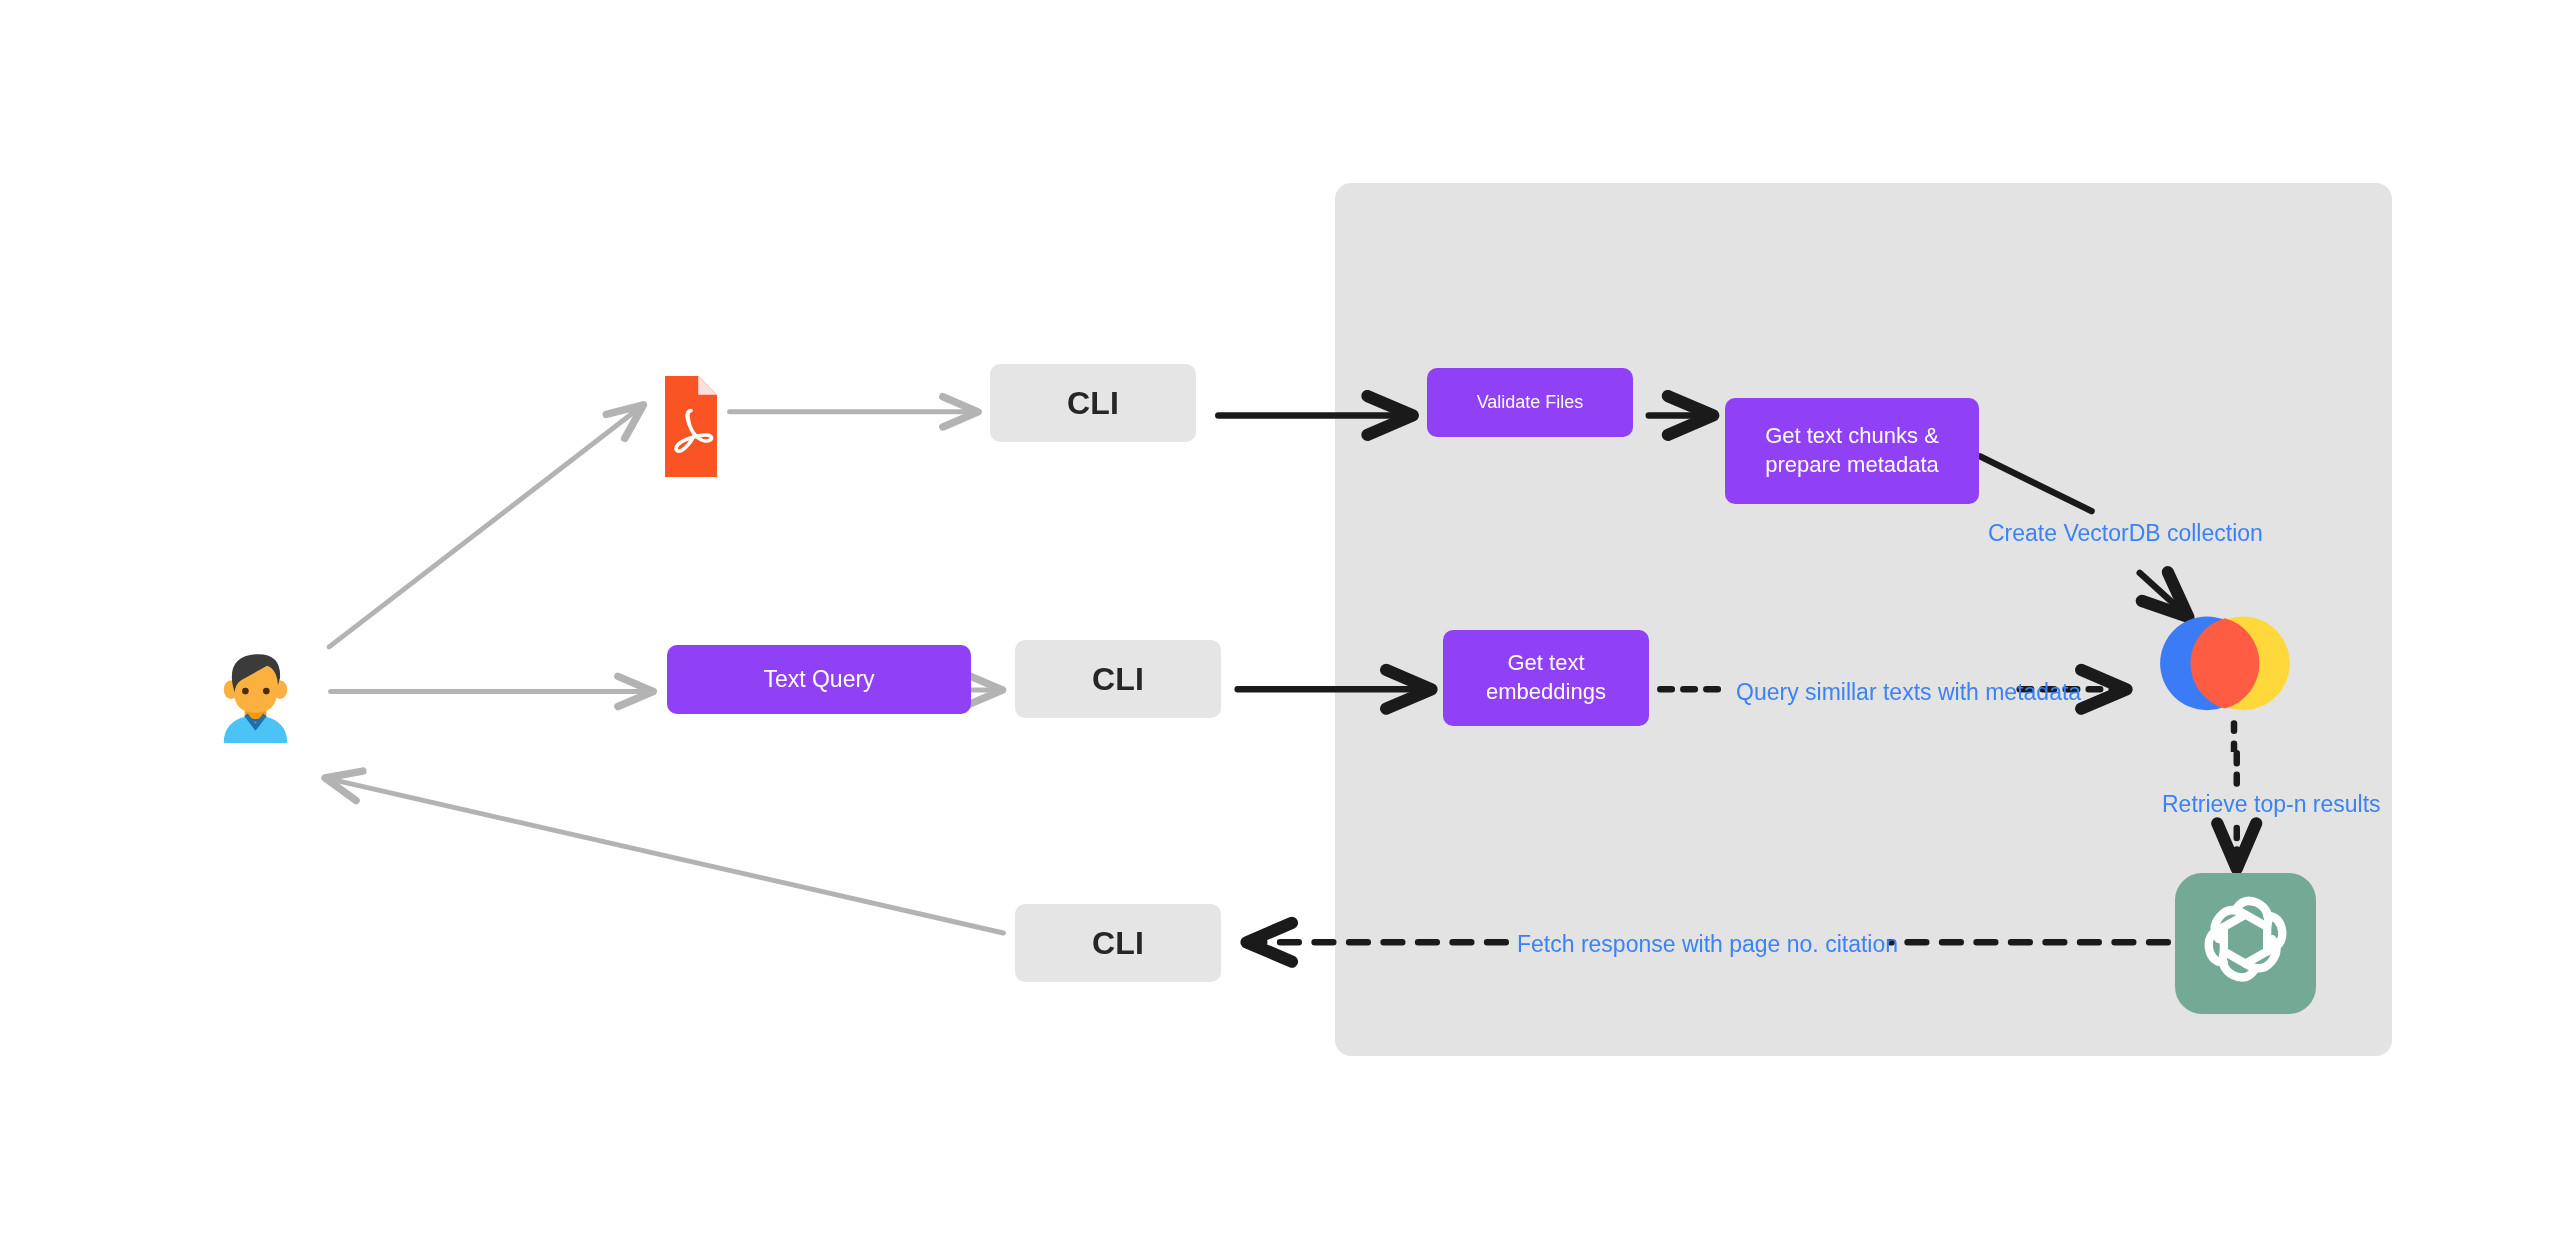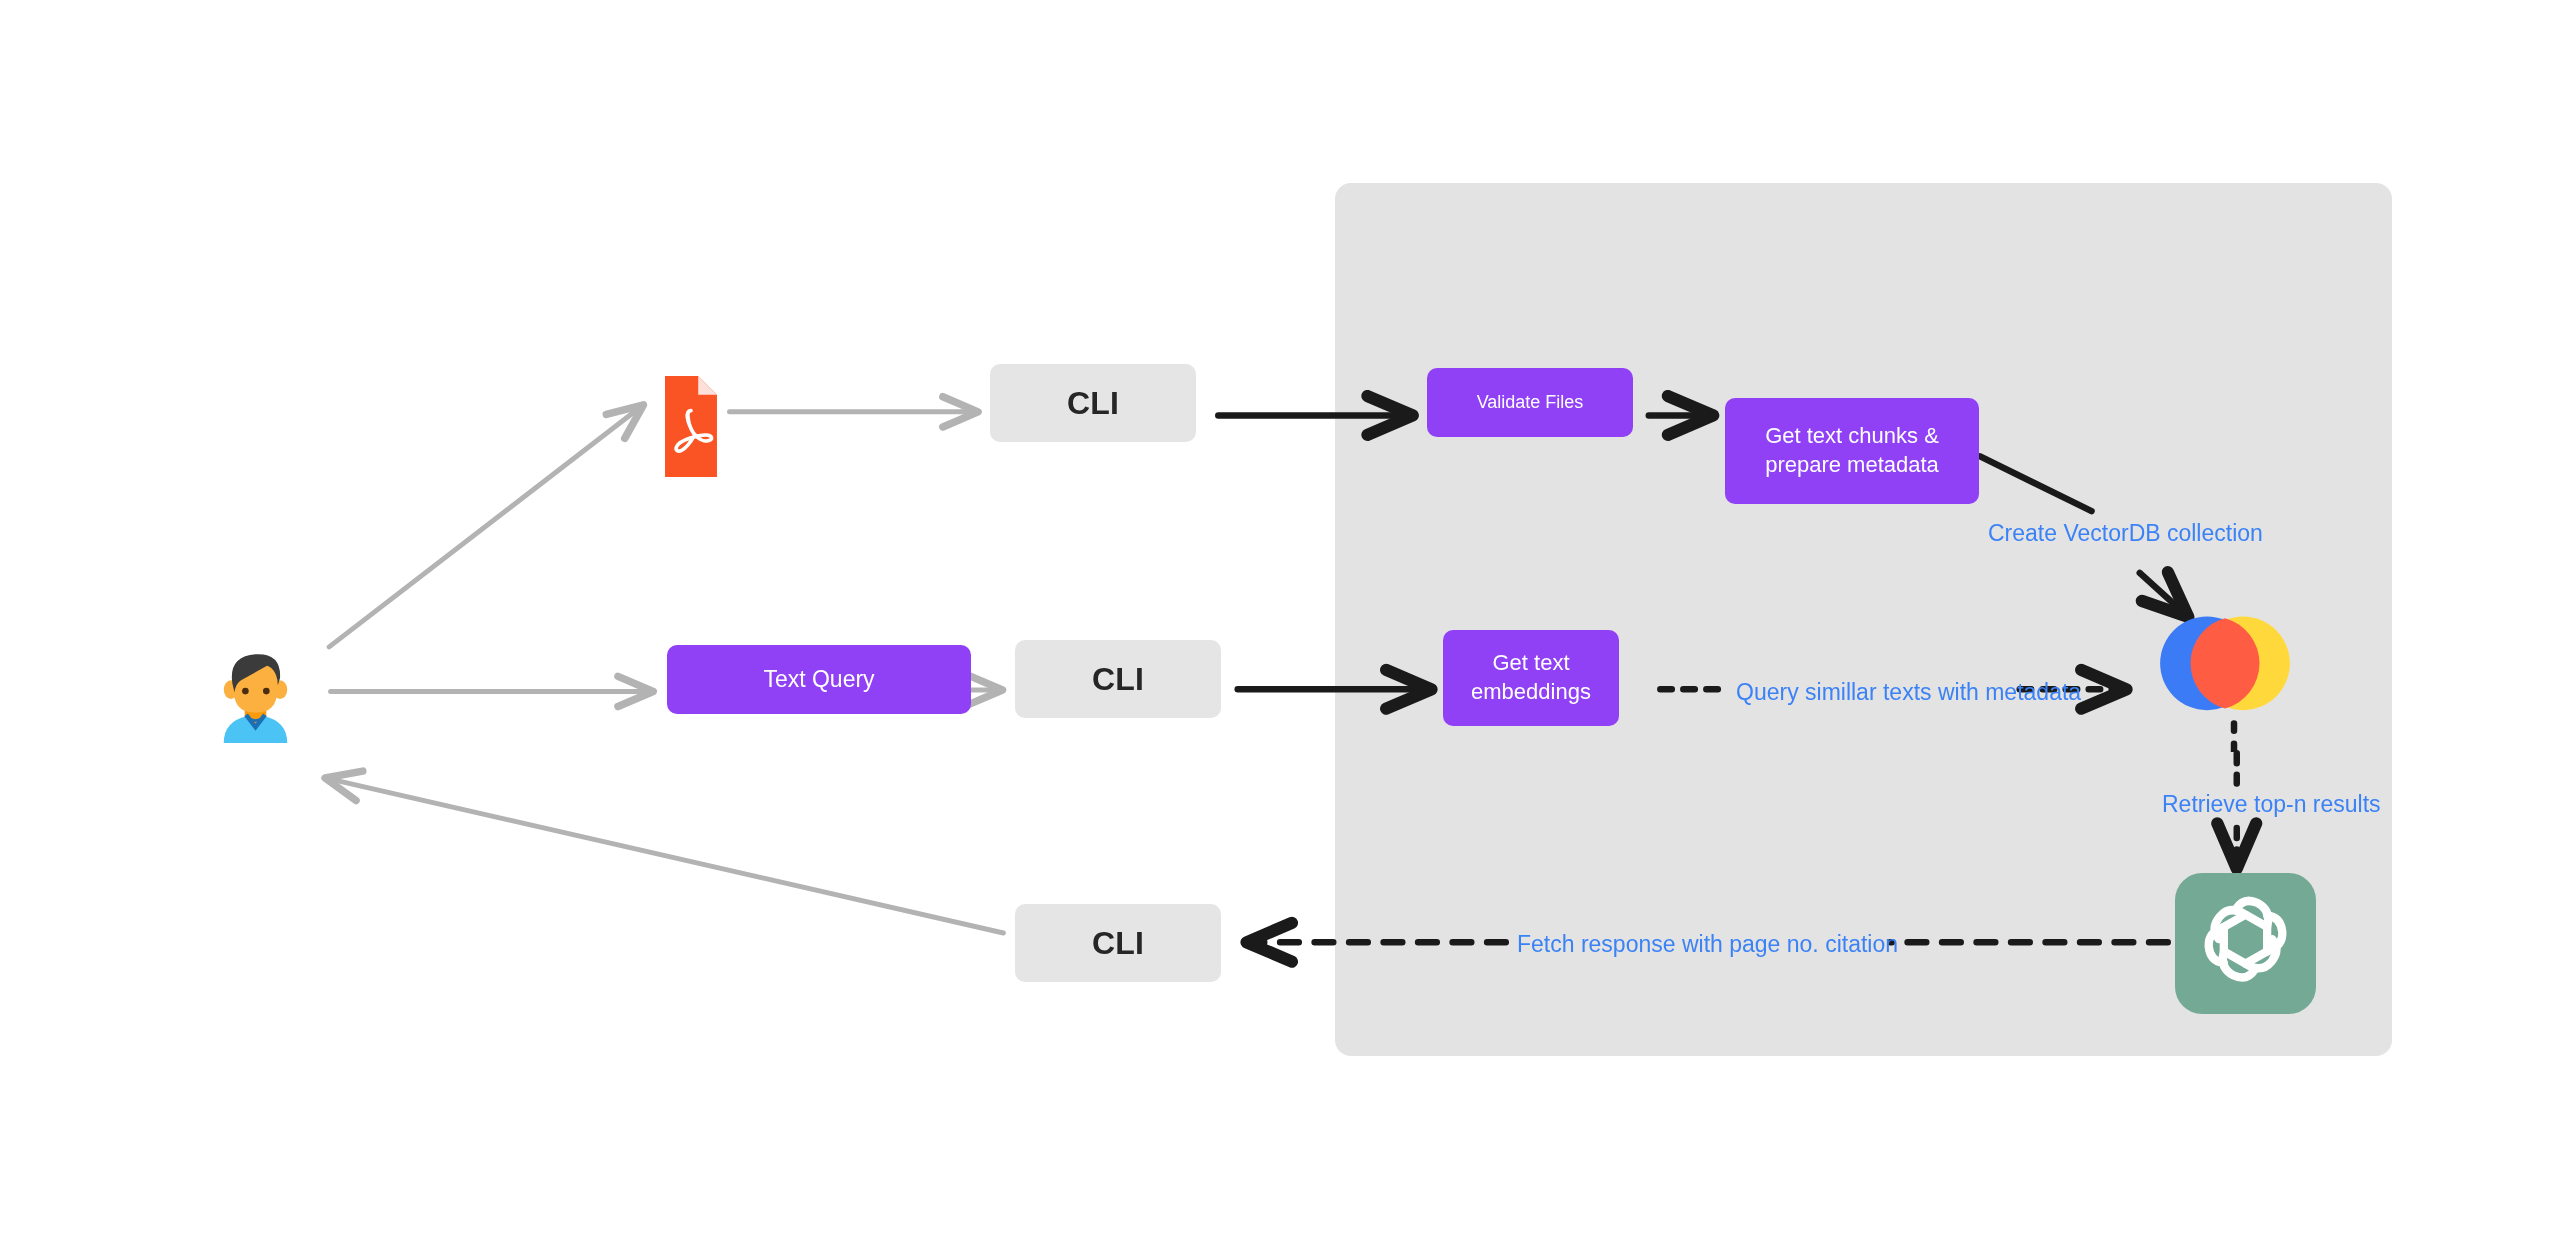--- a/index.html
+++ b/index.html
@@ -65,21 +65,21 @@
   }
 
   
   #cli-top      { left: 990px; top: 364px;  width: 206px; height: 78px; }
   #cli-middle   { left: 1015px; top: 640px;  width: 206px; height: 78px; }
   #cli-bottom   { left: 1015px; top: 904px; width: 206px; height: 78px; }
 
   #text-query   { left: 667px;  top: 645px;  width: 304px; height: 69px;  font-size: 23px; }
   #validate-files { left: 1427px; top: 368px; width: 206px; height: 69px; font-size: 18px; }
   #get-chunks   { left: 1725px; top: 350px;  width: 254px; height: 106px; font-size: 22px; margin-top: 48px; }
-  #get-embed    { left: 1443px; top: 630px;  width: 176px; height: 96px; font-size: 22px; }
+  #get-embed    { left: 1443px; top: 630px;  width: 206px; height: 96px; font-size: 22px; }
 
   
   .edge-label {
     position: absolute;
     color: #3b82f6;
     font-size: 23px;
     white-space: nowrap;
   }
   #label-create-vdb { left: 1988px; top: 520px; }
   #label-query-sim  { left: 1736px; top: 679px; }

